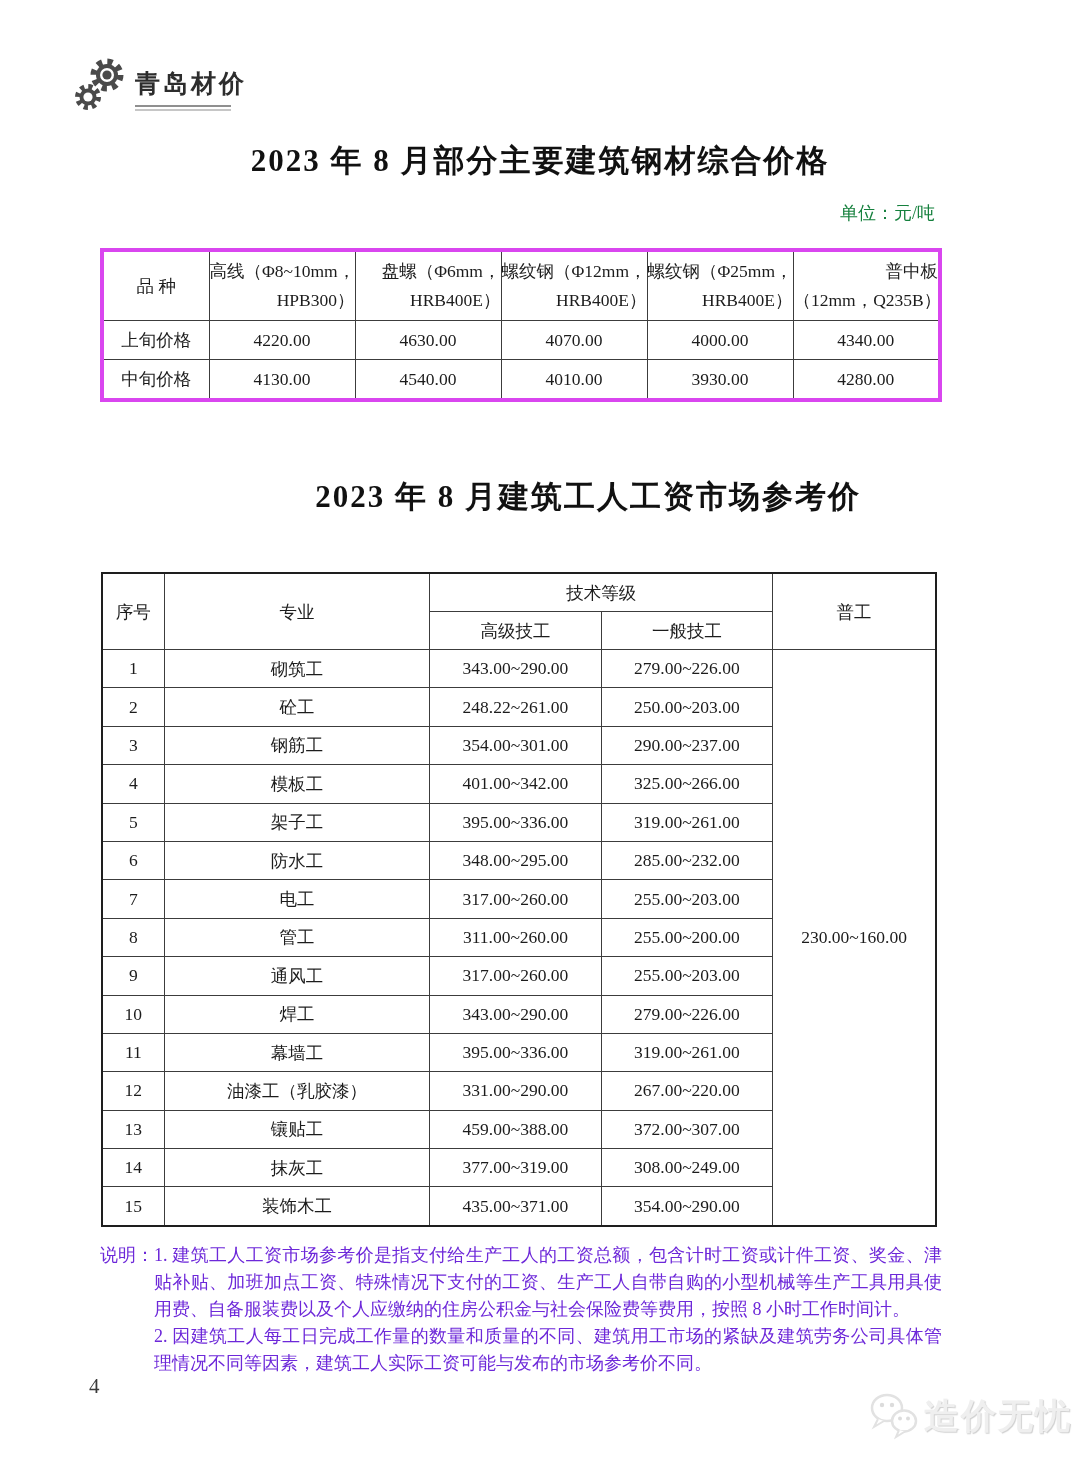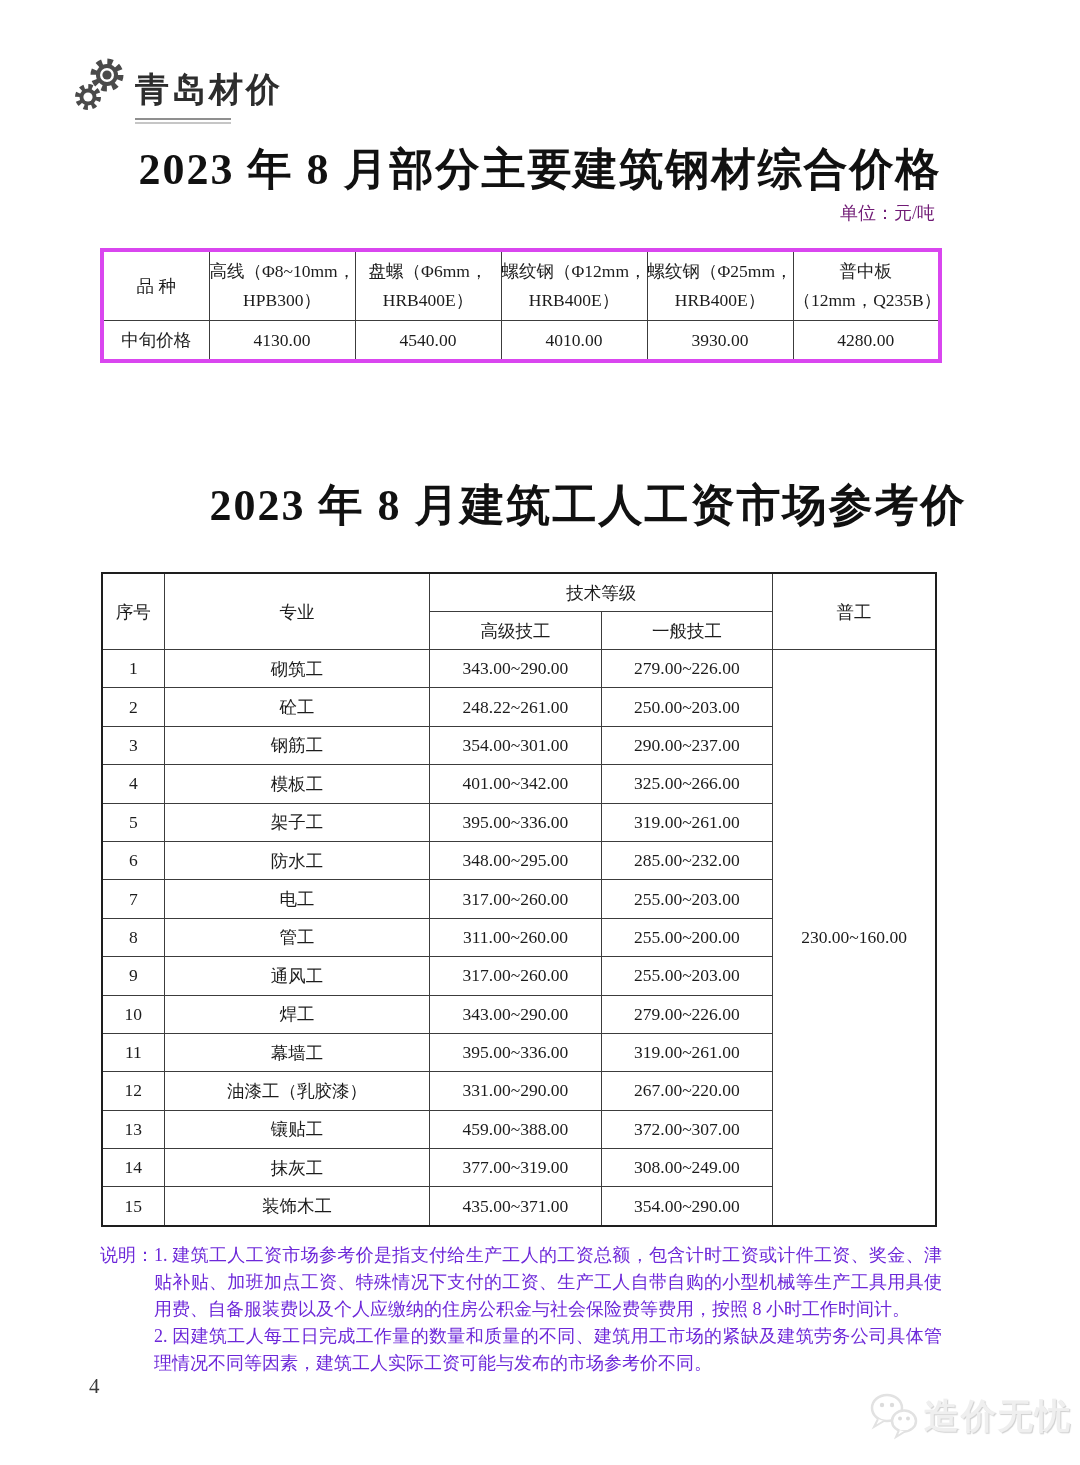--- a/index.html
+++ b/index.html
@@ -9,44 +9,44 @@
     color:#1a1a1a;position:relative;overflow:hidden;
   }
   .page{position:relative;width:1080px;height:1465px;background:#fff;}
 
   
   .logo{position:absolute;left:74px;top:56px;display:flex;align-items:flex-start;gap:9px;}
   .logo-gears{width:52px;height:58px;}
   .logo-text-wrap{margin-top:11px;}
   .logo-text{
     font-family:"Liberation Sans","DejaVu Sans",sans-serif;
-    font-weight:bold;font-size:34px;color:#2d2d2d;letter-spacing:3px;white-space:nowrap;
+    font-weight:bold;font-size:25px;color:#2d2d2d;letter-spacing:3px;white-space:nowrap;
   }
   .logo-underline{margin-top:5px;height:2px;background:#8f8f8f;box-shadow:0 4px 0 #c6c6c6;width:96px;}
 
   
   .doc-title{
     position:absolute;left:0;width:100%;text-align:center;
-    font-size:44px;font-weight:bold;letter-spacing:2px;color:#111;white-space:nowrap;
+    font-size:31px;font-weight:bold;letter-spacing:2px;color:#111;white-space:nowrap;
   }
   .title-steel{top:140px;}
   .title-wage{top:476px;margin-left:48px;}
-  .unit-label{position:absolute;top:201px;right:145px;font-size:18px;color:#701a75;}
+  .unit-label{position:absolute;top:201px;right:145px;font-size:18px;color:#15803d;}
 
   
   table{border-collapse:collapse;table-layout:fixed;background:#fff;}
   th,td{
     border:1px solid #3c3c3c;text-align:center;vertical-align:middle;
     font-weight:normal;font-size:17.5px;color:#1c1c1c;padding:0;
     overflow:hidden;white-space:nowrap;
   }
   .steel-table{position:absolute;left:100px;top:248px;width:838px;border:4px solid #d946ef;}
   .steel-table th{height:68px;line-height:1.65;}
   .steel-table td{height:38px;}
-  .hdr-line{display:block;line-height:1.65;}
+  .hdr-line{display:block;line-height:1.65;text-align:right;}
 
   .wage-table{position:absolute;left:101px;top:572px;width:836px;border:2px solid #1e1e1e;}
   .wage-table th{height:37px;}
   .wage-table td{height:37.4px;}
 
   
   .notes{position:absolute;left:100px;top:1242px;width:842px;display:flex;font-size:18px;line-height:27px;color:#6d28d9;}
   .notes-label{flex:0 0 48px;white-space:nowrap;}
   .notes-body{flex:1;}
   .notes-body p{margin:0;text-align:justify;}
@@ -114,20 +114,28 @@
       <th>
         <span class="hdr-line">螺纹钢（Φ25mm，</span>
         <span class="hdr-line">HRB400E）</span>
       </th>
       <th>
         <span class="hdr-line">普中板</span>
         <span class="hdr-line">（12mm，Q235B）</span>
       </th>
     </tr>
     <tr>
+      <td>上旬价格</td>
+      <td>4220.00</td>
+      <td>4630.00</td>
+      <td>4070.00</td>
+      <td>4000.00</td>
+      <td>4340.00</td>
+    </tr>
+    <tr>
       <td>中旬价格</td>
       <td>4130.00</td>
       <td>4540.00</td>
       <td>4010.00</td>
       <td>3930.00</td>
       <td>4280.00</td>
     </tr>
   </tbody>
     </table>
 

